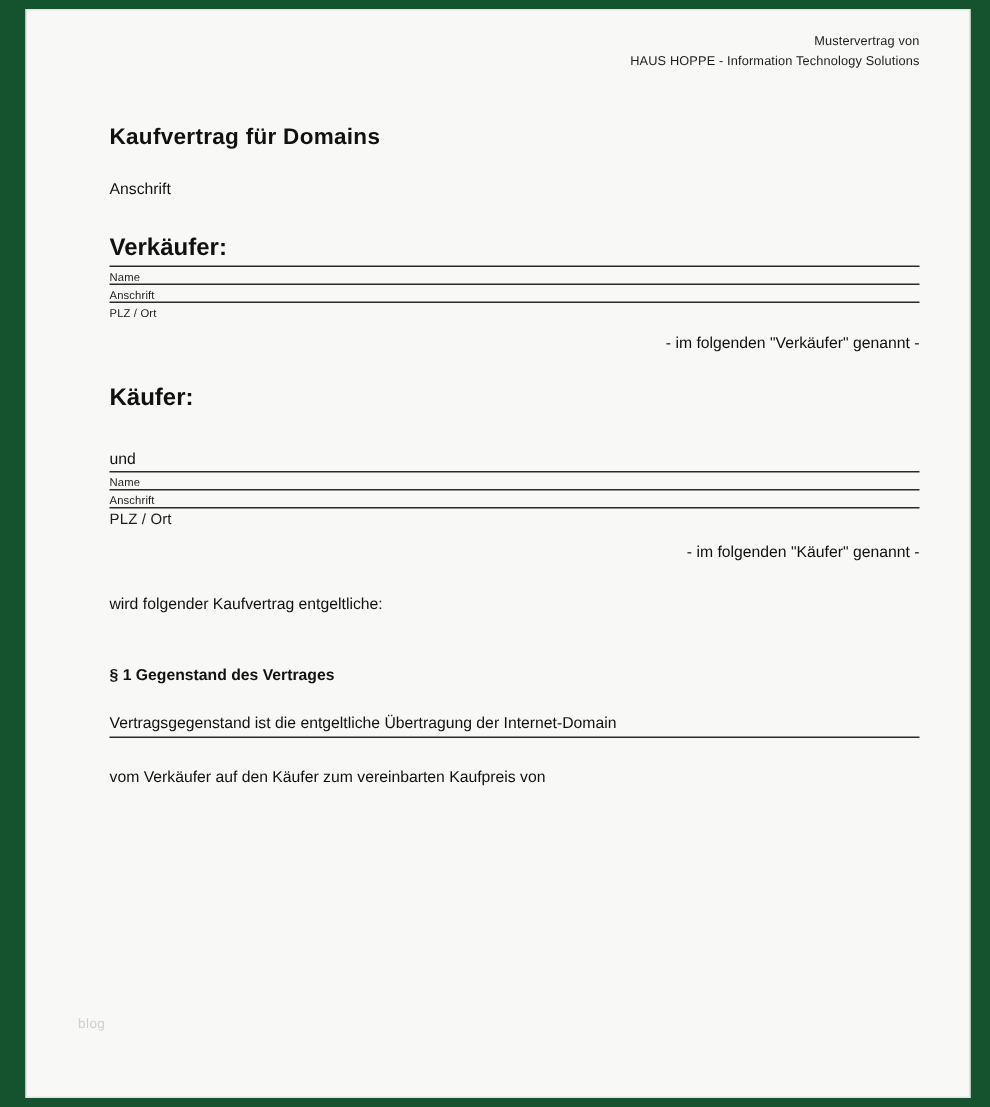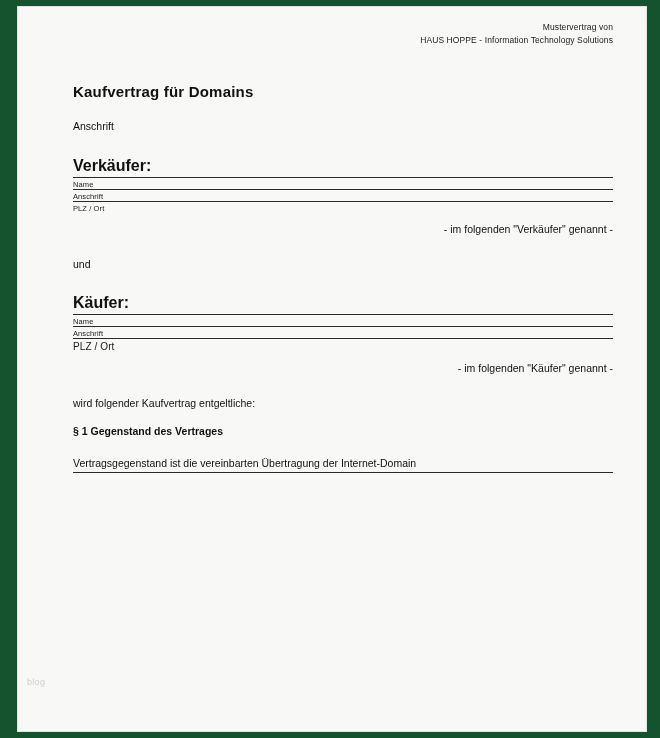--- a/index.html
+++ b/index.html
@@ -59,21 +59,21 @@
     line-height: 1.45;
   }
   .para.bold {
     font-weight: bold;
     font-size: 16px;
   }
   .section-head {
     font-size: 10.5px;
     font-weight: bold;
     color: #111;
-    margin-top: 14px;
+    margin-top: 33px;
   }
   .field {
   }
   .field .rule {
     border-bottom: 1px solid #2a2a2a;
     height: 0;
     width: 100%;
   }
   .field .caption {
     font-size: 7.5px;
@@ -86,21 +86,21 @@
   }
   .right-note {
     text-align: right;
     font-size: 10.5px;
     color: #111;
     margin-top: 10px;
   }
   .gap-md { margin-top: 22px; }
   .watermark {
     position: absolute;
-    left: 9px;
+    left: 34px;
     bottom: 44px;
     font-size: 9px;
     color: #cfcfcb;
     letter-spacing: 0.3px;
   }
 </style>
 </head>
 <body>
 
 <div class="page">
@@ -128,23 +128,23 @@
         <div class="caption">Anschrift</div>
       </div>
 
       <div class="field">
         <div class="rule"></div>
         <div class="caption">PLZ / Ort</div>
       </div>
 
       <div class="right-note">- im folgenden "Verkäufer" genannt -</div>
 
+      <div class="para bold">Käufer:</div>
+
       <div class="para gap-md">und</div>
-
-      <div class="para bold">Käufer:</div>
 
       <div class="field">
         <div class="rule"></div>
         <div class="caption">Name</div>
       </div>
 
       <div class="field">
         <div class="rule"></div>
         <div class="caption">Anschrift</div>
       </div>
@@ -153,25 +153,26 @@
         <div class="rule"></div>
         <div class="caption">PLZ / Ort</div>
       </div>
 
       <div class="right-note">- im folgenden "Käufer" genannt -</div>
 
       <div class="para gap-md">wird folgender Kaufvertrag entgeltliche:</div>
 
       <div class="section-head">§ 1 Gegenstand des Vertrages</div>
 
-      <div class="para">Vertragsgegenstand ist die vereinbarten Übertragung der Internet-Domain</div>
+      <div class="para">Vertragsgegenstand ist die entgeltliche Übertragung der Internet-Domain</div>
 
       <div class="field">
         <div class="rule"></div>
       </div>
 
+      <div class="para">vom Verkäufer auf den Käufer zum vereinbarten Kaufpreis von</div>
 
 
 
     </div>
     <div class="watermark">blog</div>
   </div>
 </div>
 
 </body></html>

